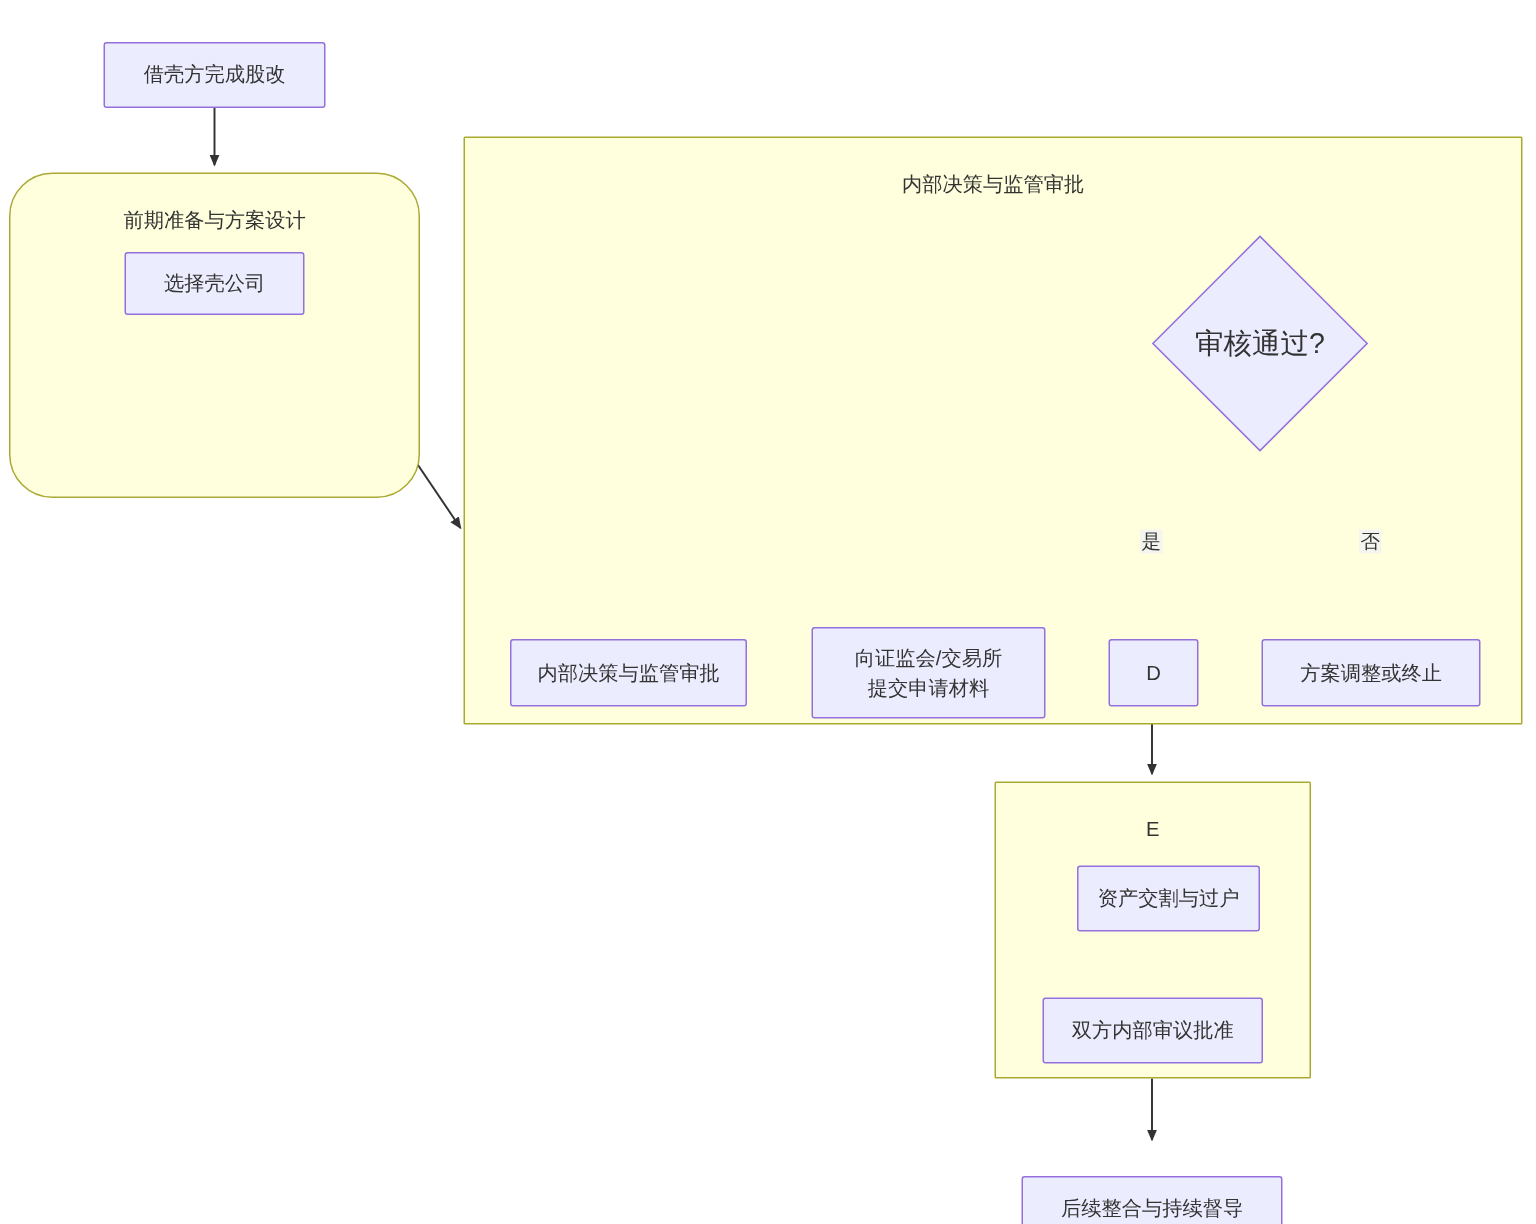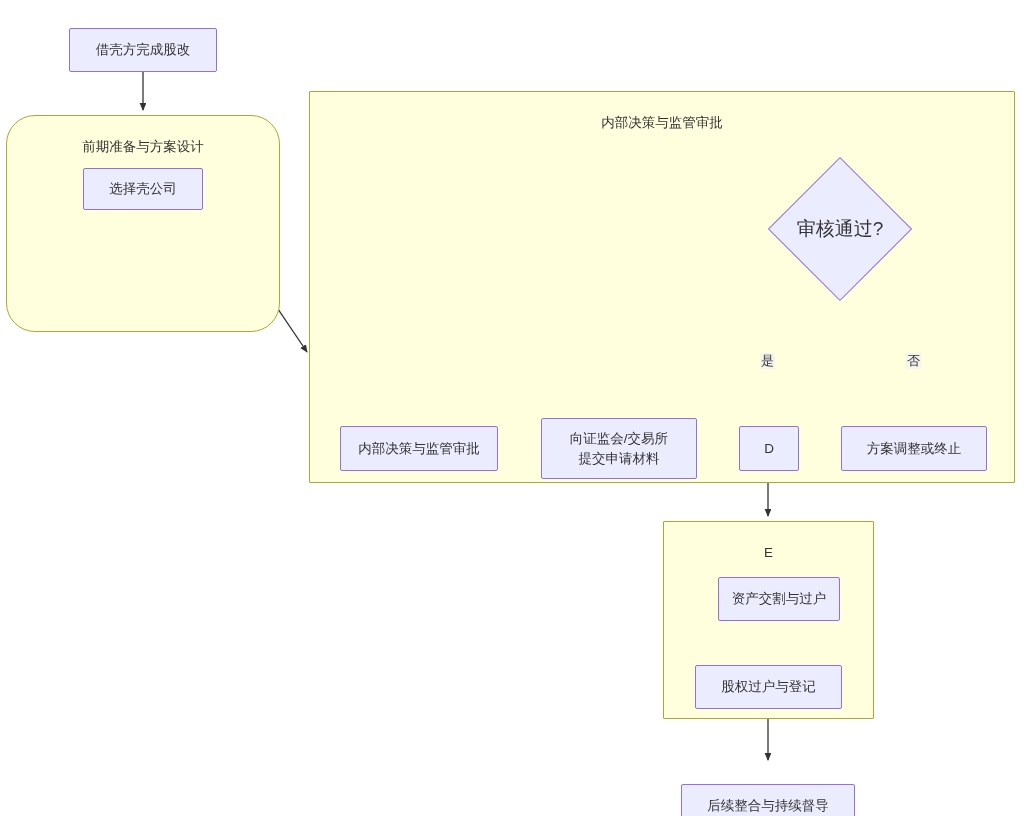--- a/index.html
+++ b/index.html
@@ -146,17 +146,17 @@
   <div class="edge-label" style="left:906px; top:353px;">否</div>
 
   <div class="node" style="left:739px; top:406px; width:60px; height:45px;">D</div>
 
   <div class="node" style="left:841px; top:406px; width:146px; height:45px;">方案调整或终止</div>
 
   <div class="subgraph" style="left:663px; top:521px; width:211px; height:198px;">
     <div class="subgraph-title">E</div>
   </div>
   <div class="node" style="left:718px; top:557px; width:122px; height:44px;text-align:center;">资产交割与过户</div>
-  <div class="node" style="left:695px; top:645px; width:147px; height:44px;">股权过户与登记</div>
+  <div class="node" style="left:695px; top:645px; width:147px; height:44px;">双方内部审议批准</div>
 
   <div class="node" style="left:681px; top:764px; width:174px; height:44px;">后续整合与持续督导</div>
 
 </div>
 
 </body></html>

